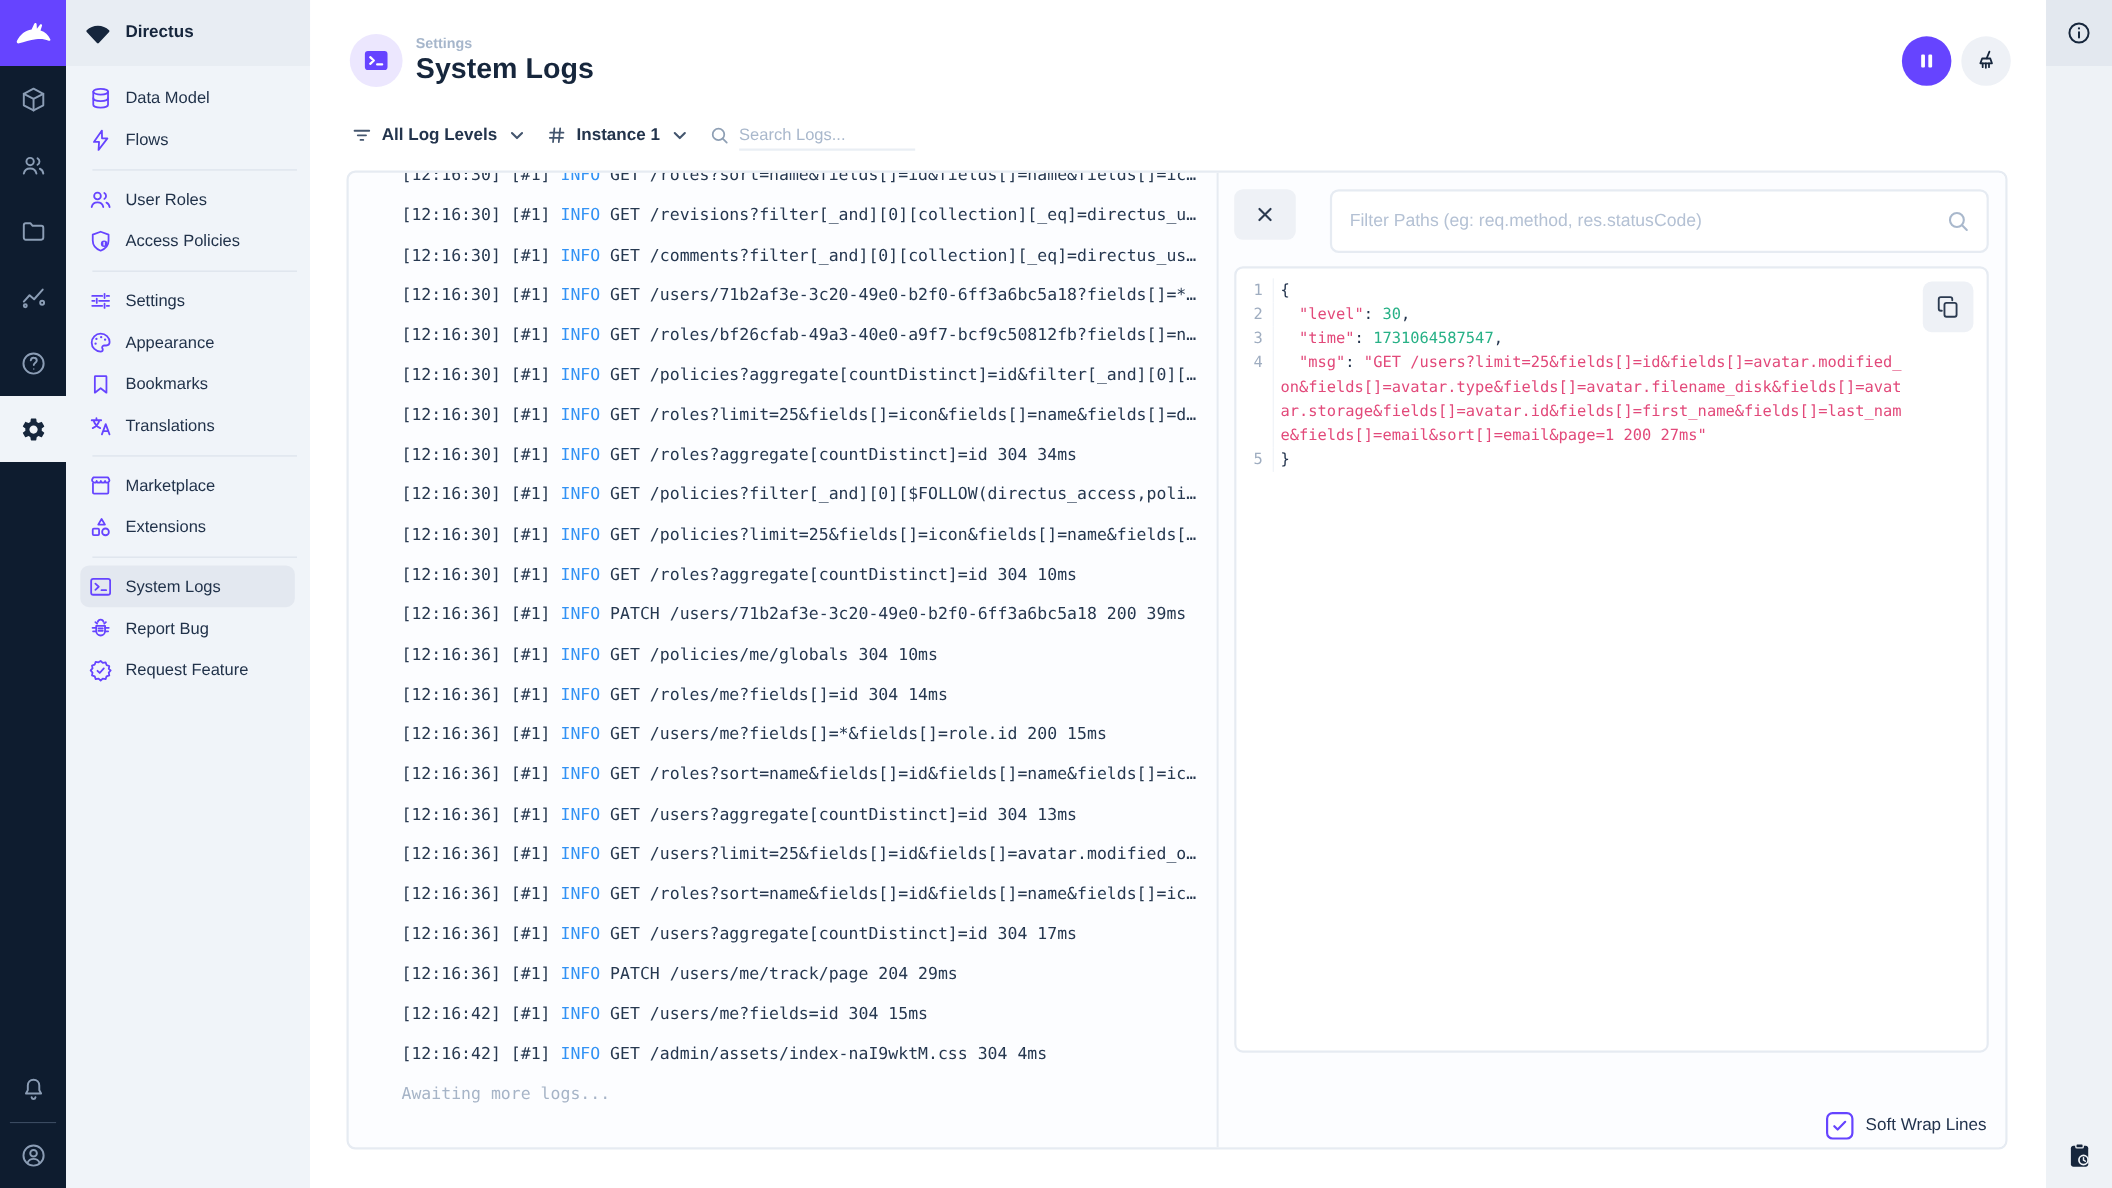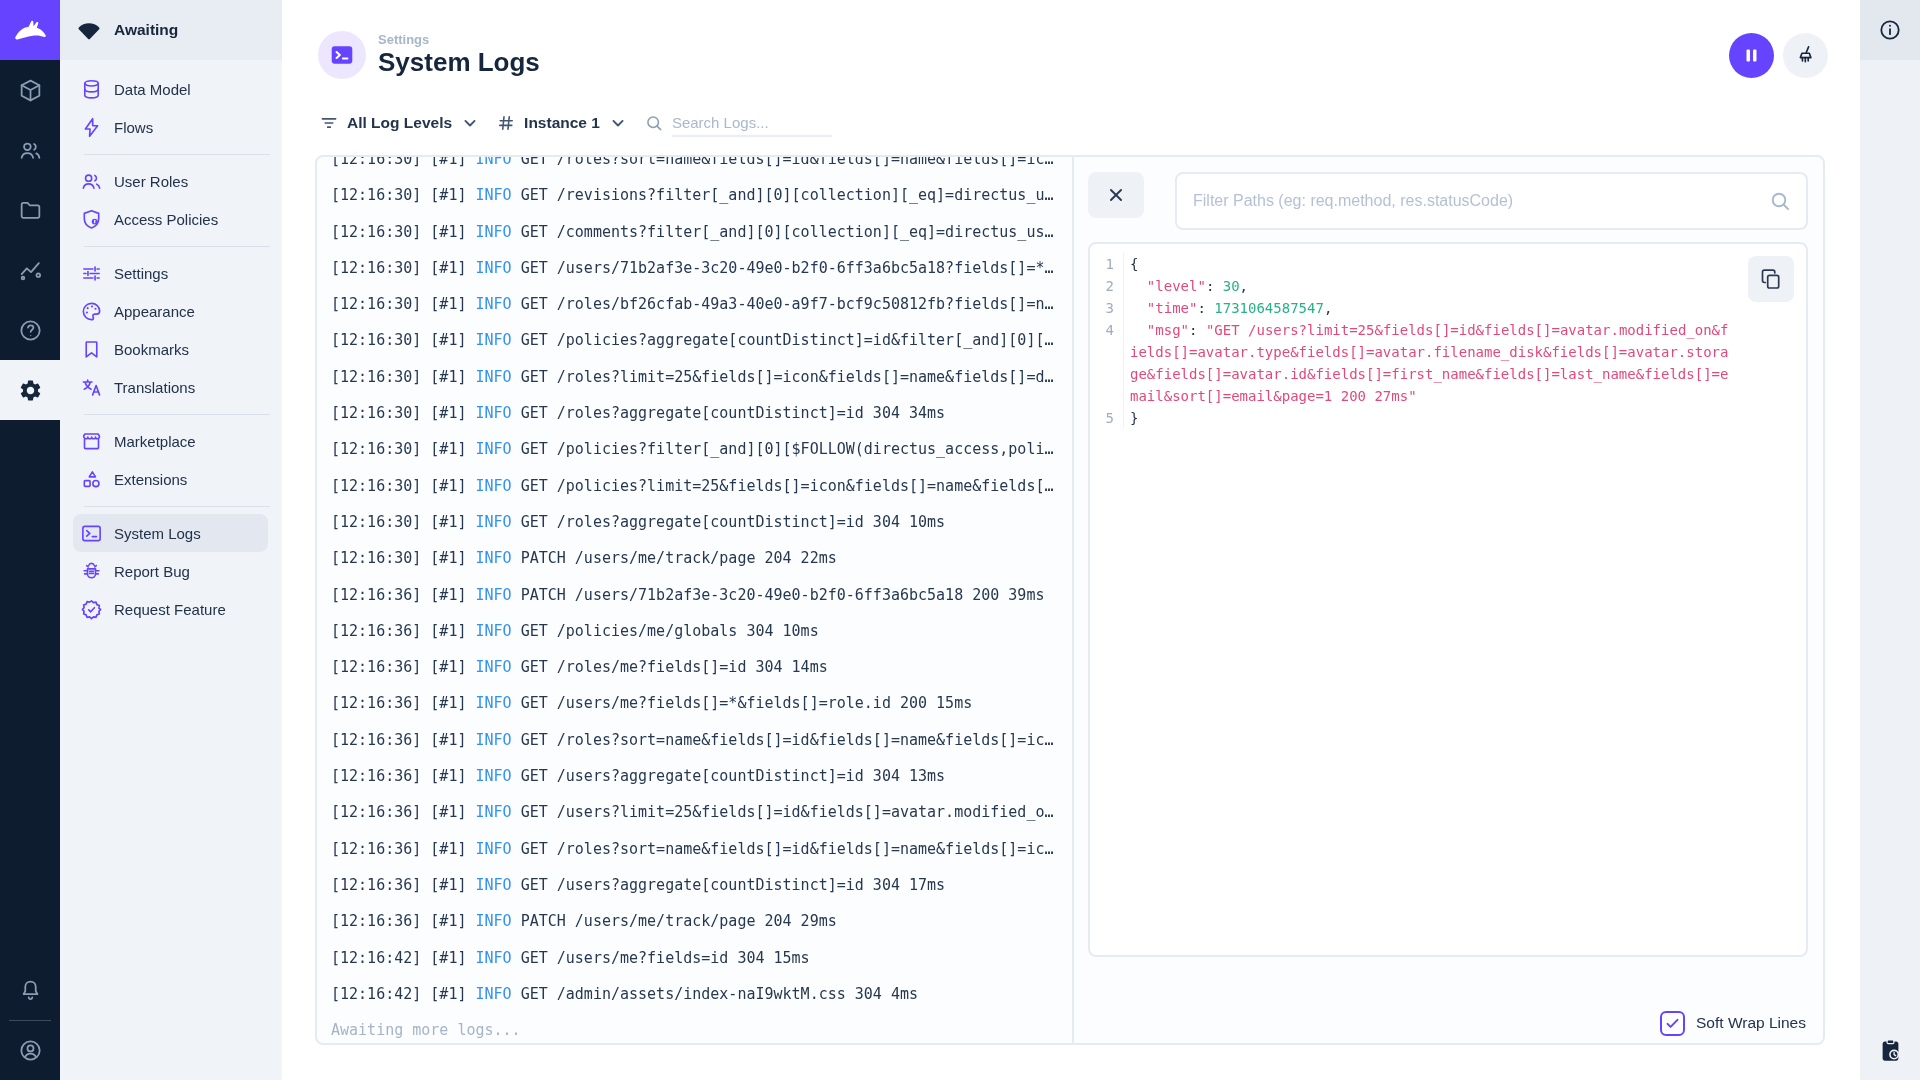--- a/index.html
+++ b/index.html
@@ -54,21 +54,21 @@
   .tb-chevron { color:#8fa1b8; }
   .tb-chevron svg { width:18px; height:18px; }
   #search-box { display:flex; align-items:center; gap:8px; }
   #search-box .icon { color:#8e9fb4; }
   #search-box .icon svg { width:20px; height:20px; }
   #search-input { border:none; outline:none; background:transparent; width:160px; font-size:15px; color:#23344c;
                   border-bottom:2px solid #e9eef4; padding:4px 0; font-family:"Liberation Sans", sans-serif; }
   #search-input::placeholder { color:#a9b8cc; }
 
   
-  #container { position:absolute; left:33px; top:155px; width:1510px; height:890px; border:2px solid #e6ebf2; border-radius:8px; display:flex; overflow:hidden; background:#fcfdff; }
+  #container { position:absolute; left:33px; top:155px; width:1510px; height:890px; border:2px solid #e6ebf2; border-radius:8px; display:flex; overflow:hidden; background:#fcfdff;padding-left:34px; }
   #logs-pane { width:757px; border-right:2px solid #e6ebf2; overflow:hidden; padding-left:14px; }
   #log-rows { margin-top:-16px; }
   .log-row { font-family:"DejaVu Sans Mono", monospace; font-size:15px; line-height:36.3px; white-space:nowrap; overflow:hidden; color:#263850; cursor:pointer; }
   .log-level { color:#3192f5; }
   #awaiting { font-family:"DejaVu Sans Mono", monospace; font-size:15px; line-height:36.3px; color:#a6b4c7; }
 
   
   #detail-pane { flex:1; display:flex; flex-direction:column; padding:15px 15px 0 14px; background:#fcfdff; }
   #detail-top { display:flex; gap:31px;border-radius:23px; }
   #close-btn { width:56px; height:46px; border-radius:8px; background:#eef1f6; color:#2b3a50; display:flex; align-items:center; justify-content:center; cursor:pointer; flex:none; }
@@ -184,21 +184,21 @@
   </div>
 </aside>
 
 <nav id="nav">
   <div id="nav-header">
     <span class="icon">
         <svg viewBox="0 0 28 24">
           <path d="M14 21 3.8 10.2a14.4 14.4 0 0 1 20.4 0Z" fill="#16263c" stroke="#16263c" stroke-width="2.5" stroke-linejoin="round"></path>
         </svg>
       </span>
-    <span class="proj">Awaiting</span>
+    <span class="proj">Directus</span>
   </div>
   <div id="nav-list">
       <div class="nav-item">
        <span class="icon">
           <svg viewBox="0 0 24 24" fill="none" stroke="currentColor" stroke-width="1.7" stroke-linecap="round" stroke-linejoin="round">
             <ellipse cx="12" cy="5.6" rx="7" ry="2.7"></ellipse>
             <path d="M5 5.6v6.2c0 1.5 3.1 2.7 7 2.7s7-1.2 7-2.7V5.6"></path>
             <path d="M5 11.8V18c0 1.5 3.1 2.7 7 2.7s7-1.2 7-2.7v-6.2"></path>
           </svg>
         </span>
@@ -404,21 +404,20 @@
           <div class="log-row"><span>[12:16:30] [#1] </span><span class="log-level">INFO</span><span> GET /revisions?filter[_and][0][collection][_eq]=directus_u…</span></div>
           <div class="log-row"><span>[12:16:30] [#1] </span><span class="log-level">INFO</span><span> GET /comments?filter[_and][0][collection][_eq]=directus_us…</span></div>
           <div class="log-row"><span>[12:16:30] [#1] </span><span class="log-level">INFO</span><span> GET /users/71b2af3e-3c20-49e0-b2f0-6ff3a6bc5a18?fields[]=*…</span></div>
           <div class="log-row"><span>[12:16:30] [#1] </span><span class="log-level">INFO</span><span> GET /roles/bf26cfab-49a3-40e0-a9f7-bcf9c50812fb?fields[]=n…</span></div>
           <div class="log-row"><span>[12:16:30] [#1] </span><span class="log-level">INFO</span><span> GET /policies?aggregate[countDistinct]=id&amp;filter[_and][0][…</span></div>
           <div class="log-row"><span>[12:16:30] [#1] </span><span class="log-level">INFO</span><span> GET /roles?limit=25&amp;fields[]=icon&amp;fields[]=name&amp;fields[]=d…</span></div>
           <div class="log-row"><span>[12:16:30] [#1] </span><span class="log-level">INFO</span><span> GET /roles?aggregate[countDistinct]=id 304 34ms</span></div>
           <div class="log-row"><span>[12:16:30] [#1] </span><span class="log-level">INFO</span><span> GET /policies?filter[_and][0][$FOLLOW(directus_access,poli…</span></div>
           <div class="log-row"><span>[12:16:30] [#1] </span><span class="log-level">INFO</span><span> GET /policies?limit=25&amp;fields[]=icon&amp;fields[]=name&amp;fields[…</span></div>
           <div class="log-row"><span>[12:16:30] [#1] </span><span class="log-level">INFO</span><span> GET /roles?aggregate[countDistinct]=id 304 10ms</span></div>
-          <div class="log-row"><span>[12:16:30] [#1] </span><span class="log-level">INFO</span><span> PATCH /users/me/track/page 204 22ms</span></div>
           <div class="log-row"><span>[12:16:36] [#1] </span><span class="log-level">INFO</span><span> PATCH /users/71b2af3e-3c20-49e0-b2f0-6ff3a6bc5a18 200 39ms</span></div>
           <div class="log-row"><span>[12:16:36] [#1] </span><span class="log-level">INFO</span><span> GET /policies/me/globals 304 10ms</span></div>
           <div class="log-row"><span>[12:16:36] [#1] </span><span class="log-level">INFO</span><span> GET /roles/me?fields[]=id 304 14ms</span></div>
           <div class="log-row"><span>[12:16:36] [#1] </span><span class="log-level">INFO</span><span> GET /users/me?fields[]=*&amp;fields[]=role.id 200 15ms</span></div>
           <div class="log-row"><span>[12:16:36] [#1] </span><span class="log-level">INFO</span><span> GET /roles?sort=name&amp;fields[]=id&amp;fields[]=name&amp;fields[]=ic…</span></div>
           <div class="log-row"><span>[12:16:36] [#1] </span><span class="log-level">INFO</span><span> GET /users?aggregate[countDistinct]=id 304 13ms</span></div>
           <div class="log-row"><span>[12:16:36] [#1] </span><span class="log-level">INFO</span><span> GET /users?limit=25&amp;fields[]=id&amp;fields[]=avatar.modified_o…</span></div>
           <div class="log-row"><span>[12:16:36] [#1] </span><span class="log-level">INFO</span><span> GET /roles?sort=name&amp;fields[]=id&amp;fields[]=name&amp;fields[]=ic…</span></div>
           <div class="log-row"><span>[12:16:36] [#1] </span><span class="log-level">INFO</span><span> GET /users?aggregate[countDistinct]=id 304 17ms</span></div>
           <div class="log-row"><span>[12:16:36] [#1] </span><span class="log-level">INFO</span><span> PATCH /users/me/track/page 204 29ms</span></div>

